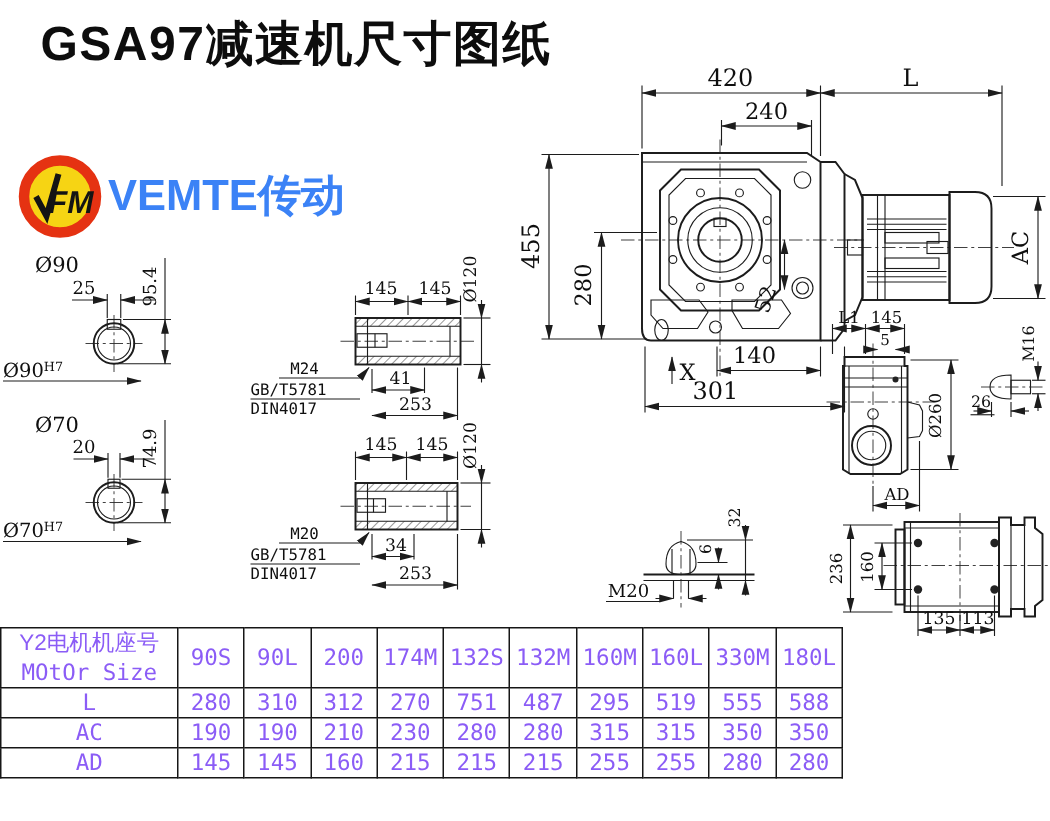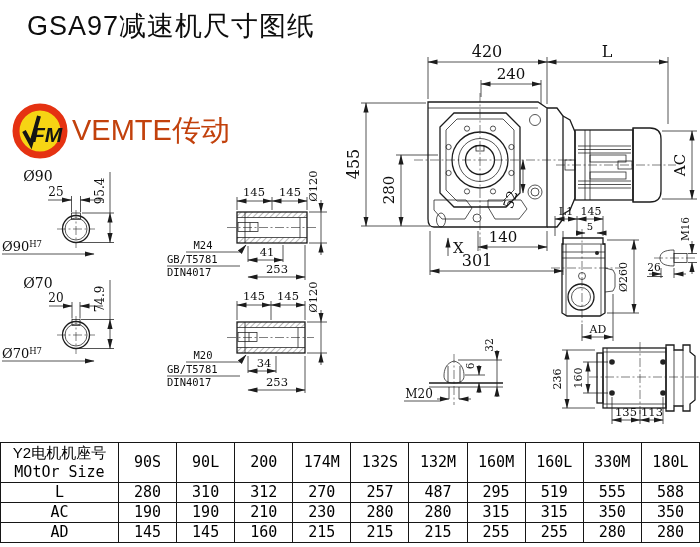--- a/index.html
+++ b/index.html
@@ -1,30 +1,30 @@
 <!DOCTYPE html>
 <html><head>
 <meta charset="utf-8">
 <style>
   html,body{margin:0;padding:0;background:#fff;}
   #stage{position:relative;width:700px;height:547px;background:#ffffff;overflow:hidden;
          font-family:"Liberation Sans",sans-serif;color:#111;}
-  .title{position:absolute;left:27px;top:8px;font-size:27px;font-weight:normal;
+  .title{position:absolute;left:27px;top:8px;font-size:32px;font-weight:bold;
          letter-spacing:1px;color:#0d0d0d;}
   .logo{position:absolute;left:12px;top:103px;display:flex;align-items:center;}
-  .brand{font-size:29px;font-weight:400;color:#c2410c;margin-left:4px;letter-spacing:0px;text-align:right;}
+  .brand{font-size:29px;font-weight:700;color:#3b82f6;margin-left:4px;letter-spacing:0px;text-align:right;}
   svg{position:absolute;left:0;top:0;}
   .ol{fill:none;stroke:#1c1c1c;stroke-width:1.3;}
   .tl{fill:none;stroke:#1c1c1c;stroke-width:0.75;}
   .dim{fill:none;stroke:#1c1c1c;stroke-width:0.75;}
   .cl{fill:none;stroke:#2a2a2a;stroke-width:0.6;stroke-dasharray:9 2.5 2 2.5;}
   .dt{font-family:"DejaVu Serif",serif;fill:#0f0f0f;}
   .mono{font-family:"DejaVu Sans Mono",monospace;fill:#0f0f0f;}
-  table.spec{position:absolute;left:0;top:442px;width:700px;border-collapse:collapse;
-     table-layout:fixed;font-family:"DejaVu Sans Mono",monospace;font-size:15px;color:#000000;}
+  table.spec{position:absolute;left:0;top:418px;width:562px;border-collapse:collapse;
+     table-layout:fixed;font-family:"DejaVu Sans Mono",monospace;font-size:15px;color:#8b5cf6;}
   table.spec td{border:1.4px solid #161616;text-align:center;padding:0;line-height:1.25;
      white-space:nowrap;overflow:hidden;}
   td.hd{height:39px;font-size:15px;}
   tr.dr td{height:19px;font-size:15px;}
   .hc{font-family:"Liberation Sans",sans-serif;font-size:15px;}
 </style>
 </head>
 <body>
 
 <div id="stage">
@@ -412,21 +412,21 @@
       <td class="hd">160L</td>
       <td class="hd">330M</td>
       <td class="hd">180L</td>
     </tr>
     <tr class="dr">
       <td>L</td>
       <td>280</td>
       <td>310</td>
       <td>312</td>
       <td>270</td>
-      <td>257</td>
+      <td>751</td>
       <td>487</td>
       <td>295</td>
       <td>519</td>
       <td>555</td>
       <td>588</td>
     </tr>
     <tr class="dr">
       <td>AC</td>
       <td>190</td>
       <td>190</td>

